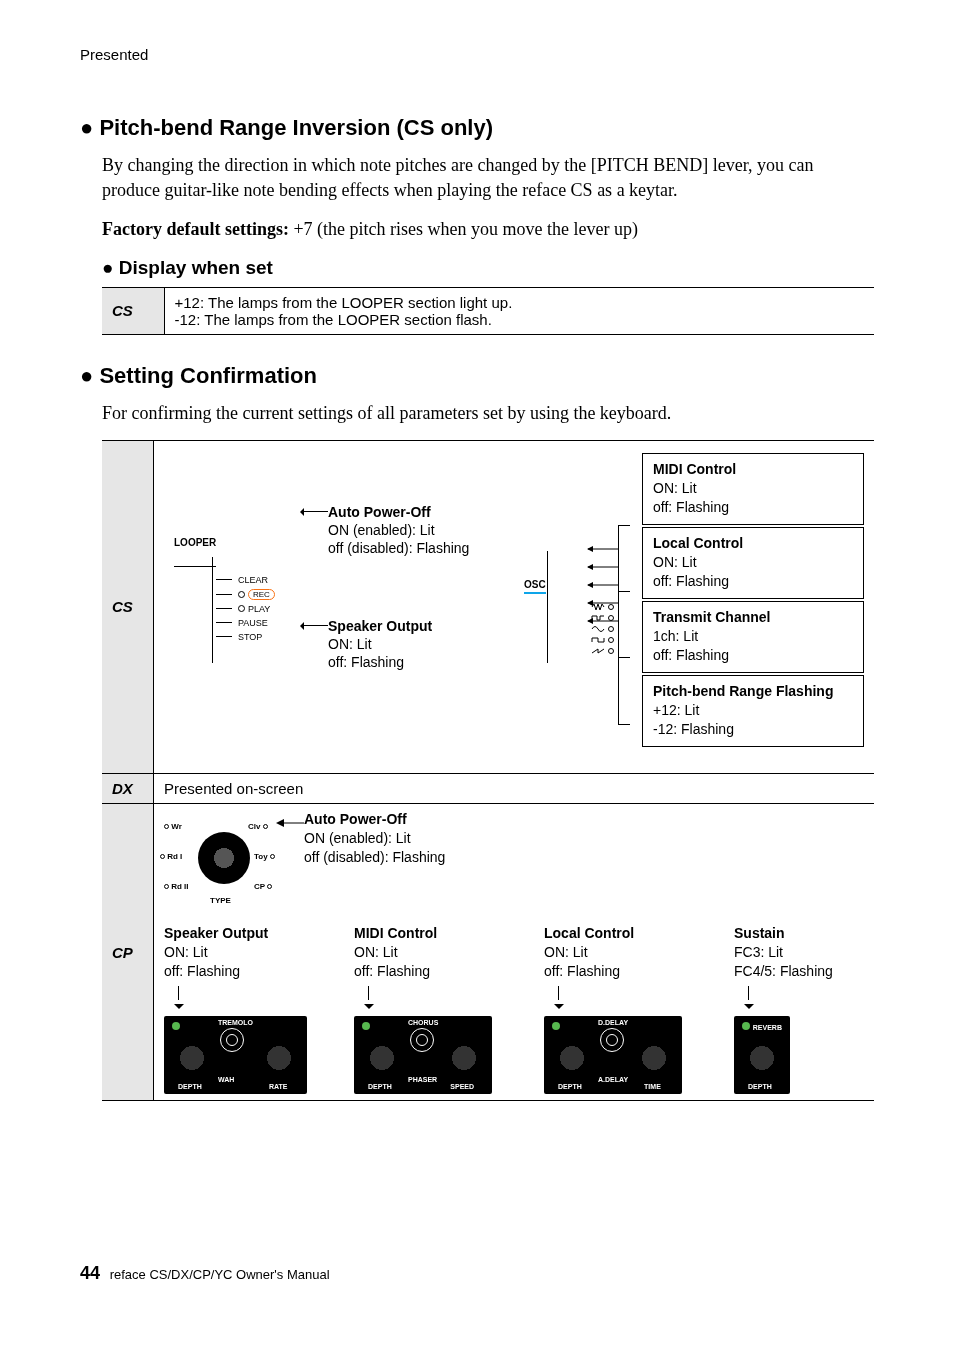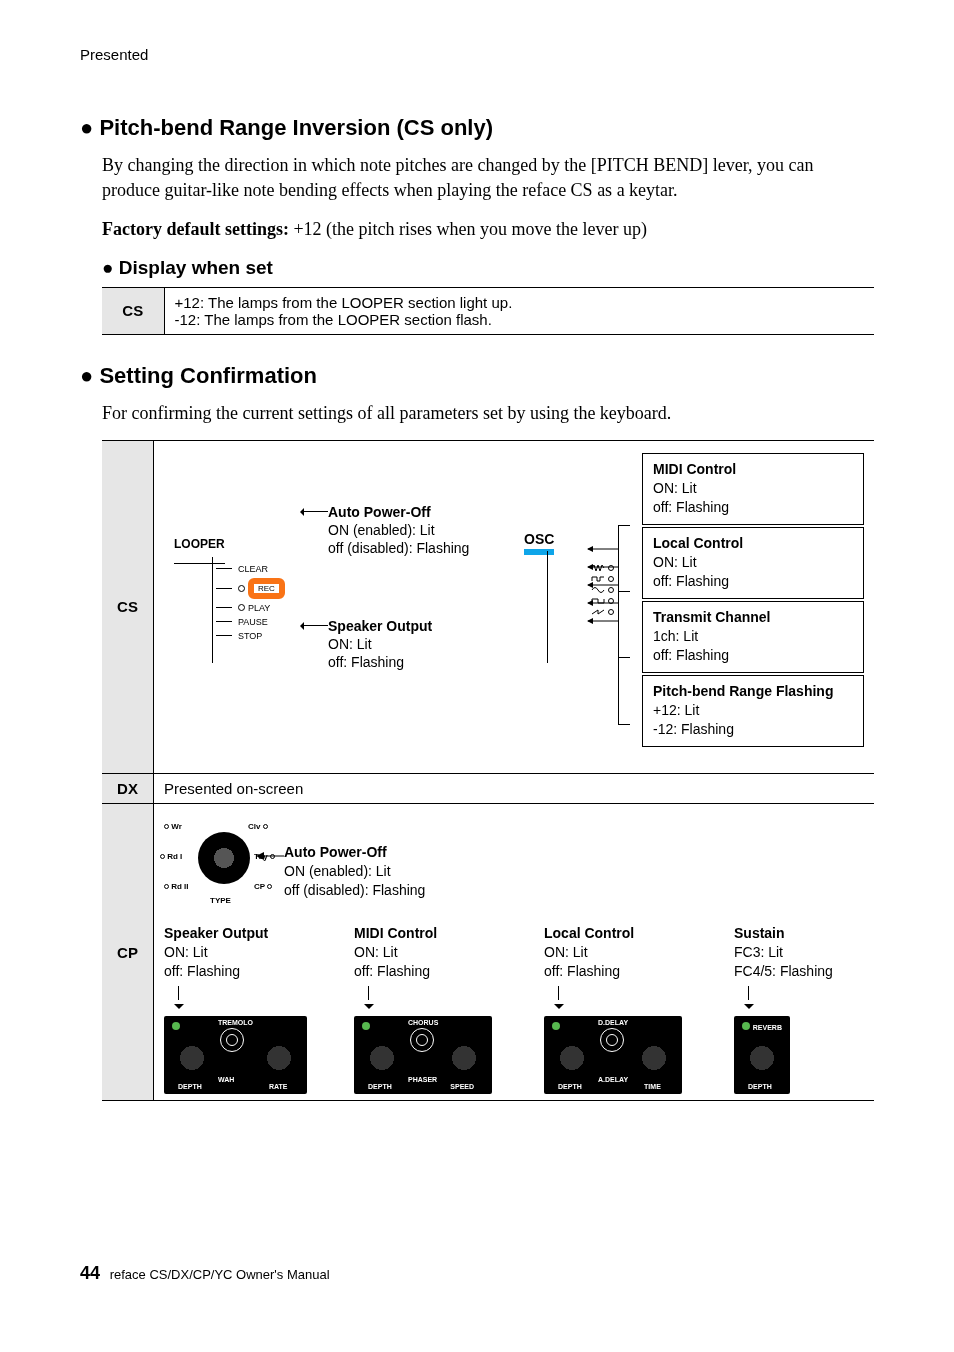--- a/index.html
+++ b/index.html
@@ -49,23 +49,24 @@
   }
   table.tbl td, table.tbl th {
     border-top: 1px solid #000;
     border-bottom: 1px solid #000;
     padding: 6px 10px;
     vertical-align: middle;
     text-align: left;
   }
   table.tbl th {
     background: #e6e6e6;
-    text-align: center;
+    text-align: left;
     font-weight: 700;
     width: 62px;
+    font-style: italic;
   }
   table.tbl th.sep-r { border-right: 1px solid #000; }
 
   .page-footer {
     position: absolute;
     bottom: 68px;
     left: 80px;
     font-family: Arial, Helvetica, sans-serif;
     font-size: 13px;
     color: #000;
@@ -88,29 +89,30 @@
     left: 10px;
     top: 90px;
     width: 120px;
     height: 130px;
     font-family: Arial, Helvetica, sans-serif;
     font-size: 9px;
     color: #000;
   }
   .looper-title {
     font-weight: 700;
-    font-size: 12px;
+    font-size: 10px;
     border-bottom: 1px solid #000;
     display: inline-block;
-    padding-bottom: 12px;
+    padding-bottom: 18px;
+    margin-bottom: 8px;
   }
   .looper-row { display:flex; align-items:center; margin-bottom:4px; }
   .looper-tick { width:16px; border-top:1px solid #000; margin-right:6px;}
   .looper-vline { position:absolute; left:38px; top:20px; width:1px; height:106px; background:#000;}
-  .looper-box { border:6px solid #f97316; border-radius:6px;padding:0 4px; font-size:8px; display:inline-block;}
+  .looper-box { border:1px solid #f97316; border-radius:6px;padding:0 4px; font-size:8px; display:inline-block;}
   .led { width:7px;height:7px;border:1px solid #000;border-radius:50%;display:inline-block;margin-right:3px;vertical-align:middle;}
 
   .cs-label {
     position: absolute;
     font-family: Arial, Helvetica, sans-serif;
     font-size: 14px;
     line-height: 1.3;
   }
   .cs-label .lh { font-weight:700; }
   .arrow-left::before{
@@ -118,21 +120,21 @@
   }
   .arrow-left::after{
     content:""; position:absolute; right:calc(100% + 24px); top:5px;
     border:4px solid transparent; border-right-color:#000;
   }
 
   
   .osc-panel{
     position:absolute; left:360px; top:84px; width:90px; font-family:Arial,Helvetica,sans-serif;font-size:9px;
   }
-  .osc-title{ font-weight:700; font-size:14px; border-bottom:6px solid #0ea5e9; display:inline-block; padding-bottom:2px; margin-bottom:6px;}
+  .osc-title{ font-weight:700; font-size:10px; border-bottom:2px solid #0ea5e9; display:inline-block; padding-bottom:2px; margin-bottom:6px;margin-top:48px;}
   .osc-row{ display:flex; align-items:center; margin:3px 0; justify-content:flex-end;}
   .osc-row .small-led{width:6px;height:6px;border:1px solid #000;border-radius:50%;margin-left:3px;}
   .osc-vline{ position:absolute; left:23px; top:20px; width:1px; height:112px; background:#000;}
 
   
   .bracket {
     position:absolute; left:454px; top:78px; width:20px; height:200px;
   }
   .bracket .v{position:absolute;left:0;top:0;width:1px;height:200px;background:#000;}
   .bracket .h{position:absolute;left:0;width:12px;border-top:1px solid #000;}
@@ -194,21 +196,21 @@
 
 <div class="page-header">Presented</div>
 
 <div class="section-title">
   <span>●</span>
   <span>Pitch-bend Range Inversion (CS only)</span>
 </div>
 <div class="section-body">
   <p class="body-text">By changing the direction in which note pitches are changed by the [PITCH BEND] lever, you can produce guitar-like note bending effects when playing the reface CS as a keytar.</p>
   <p class="body-text">
-    <span class="bold">Factory default settings:</span><span> +12 (the pitch rises when you move the lever up)</span>
+    <span class="bold">Factory default settings:</span><span> +7 (the pitch rises when you move the lever up)</span>
   </p>
   <div class="sub-title">
     <span>●</span>
     <span>Display when set</span>
   </div>
   <table class="tbl">
     <tbody>
         <tr>
       <th class="sep-r">CS</th>
       <td>
@@ -362,21 +364,21 @@
     </tr>
 
     <tr>
       <th class="sep-r">DX</th>
       <td><span>Presented on-screen</span></td>
     </tr>
 
     <tr>
       <th class="sep-r">CP</th>
       <td>
-        <div style="display:flex;align-items:flex-end;">
+        <div style="display:flex;align-items:flex-start;gap:20px">
 
           <div class="type-dial">
             <div class="type-ring"></div>
             <span class="tlabel" style="left:0;top:12px"><span class="tled"></span> <span>Wr</span></span>
             <span class="tlabel" style="left:84px;top:12px"><span>Clv</span> <span class="tled"></span></span>
             <span class="tlabel" style="left:-4px;top:42px"><span class="tled"></span> <span>Rd I</span></span>
             <span class="tlabel" style="left:90px;top:42px"><span>Toy</span> <span class="tled"></span></span>
             <span class="tlabel" style="left:0;top:72px"><span class="tled"></span> <span>Rd II</span></span>
             <span class="tlabel" style="left:90px;top:72px"><span>CP</span> <span class="tled"></span></span>
             <span class="tlabel" style="left:46px;top:86px">TYPE</span>

